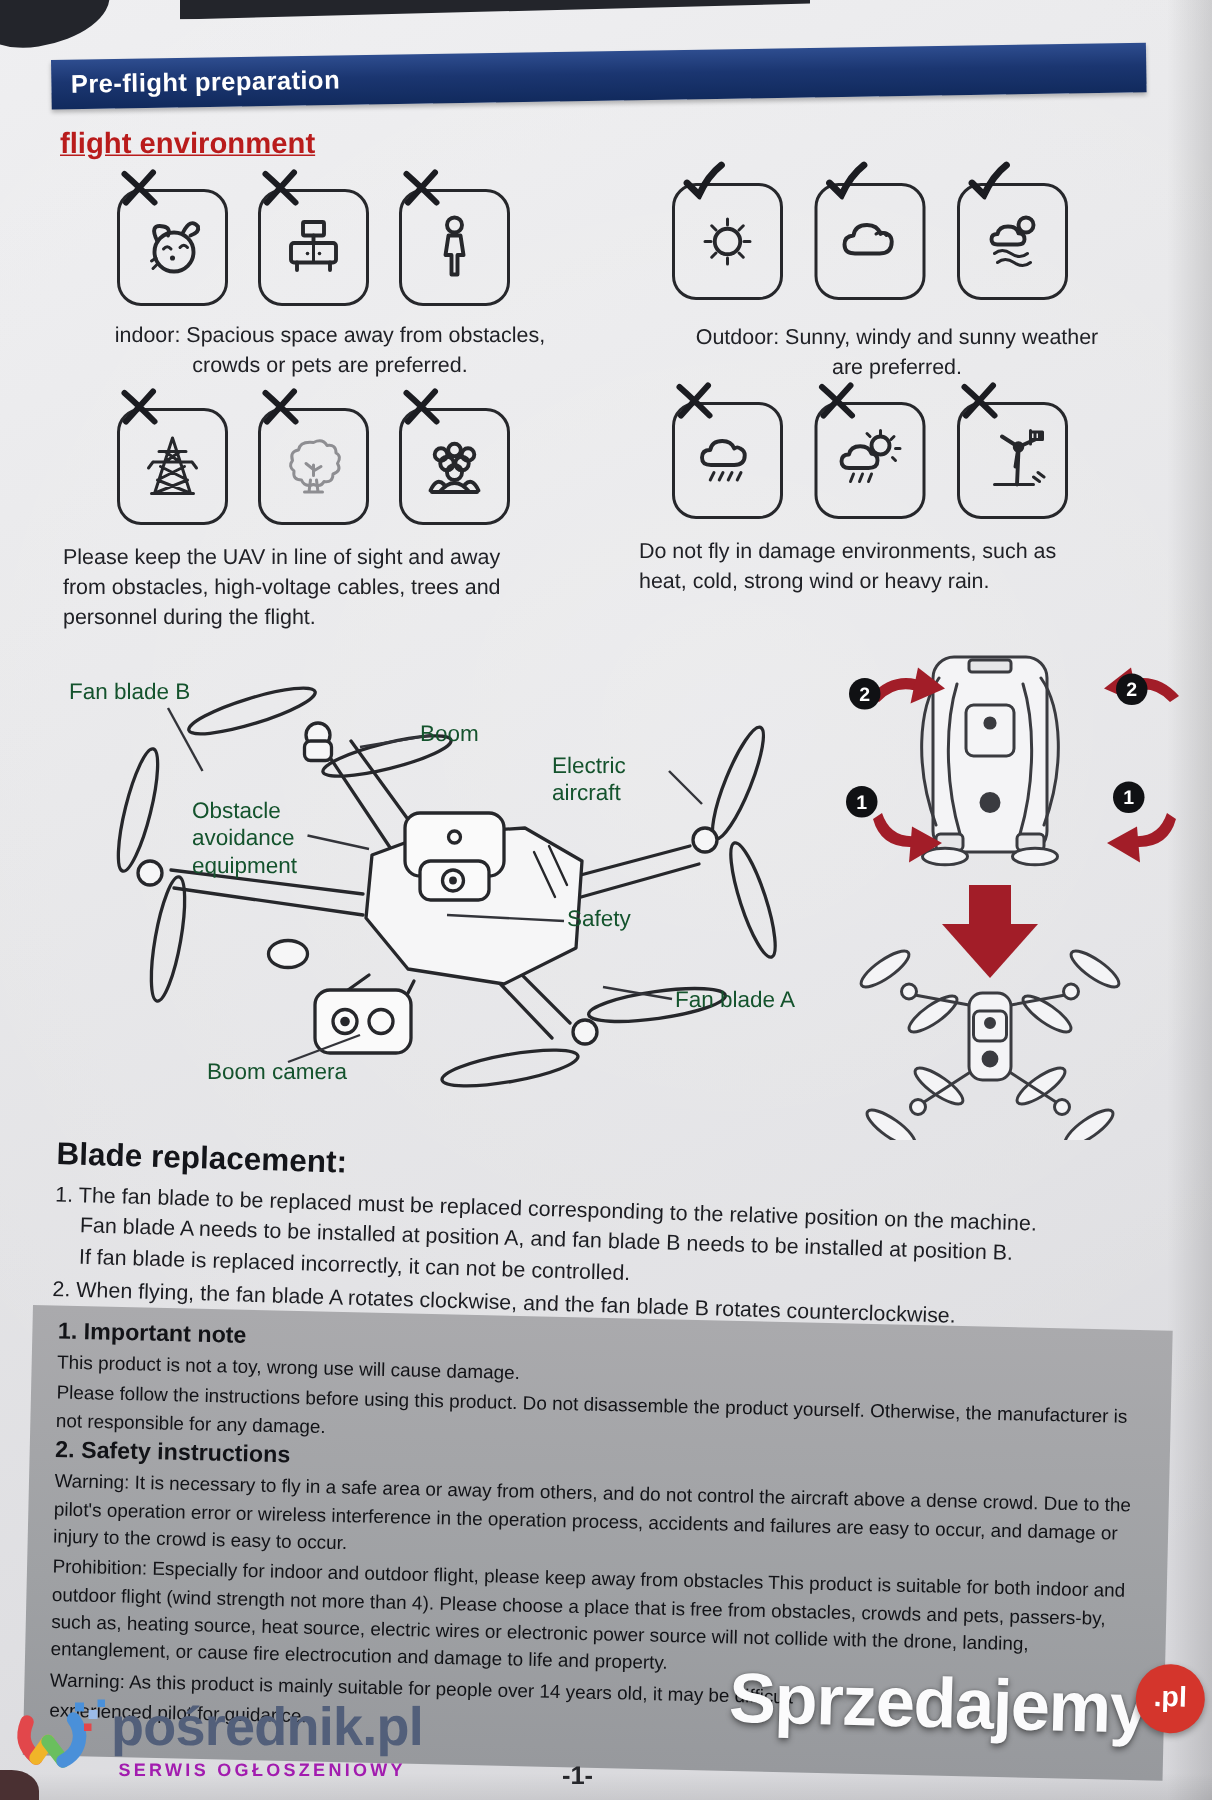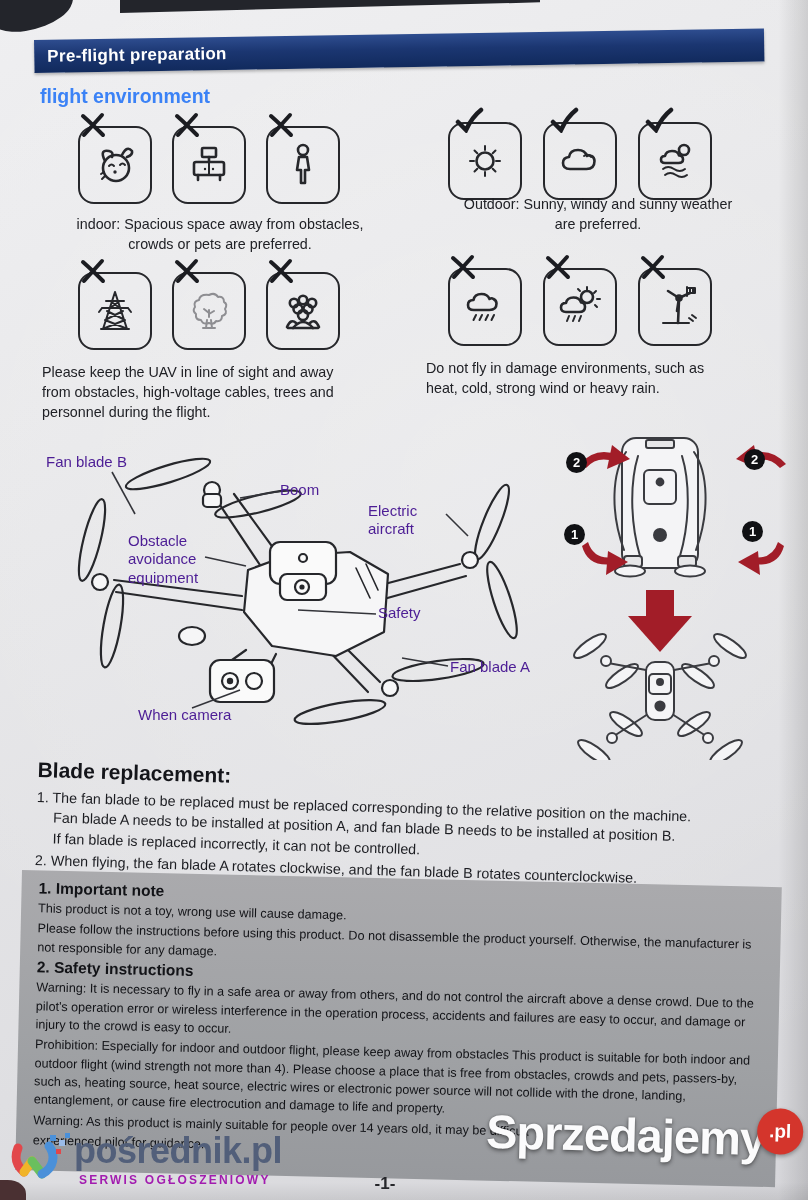--- a/index.html
+++ b/index.html
@@ -23,39 +23,39 @@
     background:linear-gradient(to bottom,rgba(0,0,0,0),rgba(0,0,0,0.08));}
   .corner-blob-bl{left:0;bottom:0;width:26px;height:20px;background:#4a3032;border-radius:0 70% 0 0;}
 
   
   .header-bar{left:34px;top:40px;width:730px;height:33px;
     background:linear-gradient(180deg,#2e4d8f 0%,#1b3671 45%,#112a5d 100%);
     transform:rotate(-0.9deg);transform-origin:left top;
     display:flex;align-items:center;box-shadow:0 2px 3px rgba(0,0,0,0.25);}
   .header-bar span{color:#fff;font-size:17px;font-weight:bold;letter-spacing:.3px;padding-left:13px;}
 
-  .section-title{left:40px;top:85px;font-size:19.5px;font-weight:600;color:#3b82f6;}
+  .section-title{left:40px;top:85px;font-size:19.5px;font-weight:600;color:#b91c1c;text-decoration:underline;}
 
   
   .icon-box{position:absolute;width:70px;height:74px;border:2.6px solid #26272b;border-radius:16px;
     display:flex;align-items:center;justify-content:center;}
   .mark{position:absolute;pointer-events:none;}
   .mark svg{display:block;}
   .caption{position:absolute;font-size:14.3px;line-height:1.4;color:#202126;white-space:pre-line;}
   .caption.center{text-align:center;}
   svg.ic{width:48px;height:48px;}
   svg.ic *{stroke:#26272b;fill:none;stroke-width:2.6;stroke-linecap:round;stroke-linejoin:round;}
   svg.ic .fill{fill:#26272b;stroke:none;}
   svg.ic .thin{stroke-width:2;}
   svg.ic.gray *{stroke:#8e8e92;}
   svg.marksvg *{stroke:#1b1c21;fill:none;stroke-linecap:round;}
 
   
   .drone-svg{left:40px;top:428px;width:520px;height:335px;}
-  .drone-label{position:absolute;font-size:15px;color:#4c1d95;line-height:1.22;}
+  .drone-label{position:absolute;font-size:15px;color:#14532d;line-height:1.22;}
   .fold-svg{left:560px;top:430px;width:246px;height:330px;}
   .badge{position:absolute;width:21px;height:21px;border-radius:50%;background:#101114;color:#fff;
     font-size:13px;font-weight:bold;display:flex;align-items:center;justify-content:center;}
 
   
   .blade-block{left:38px;top:758px;width:752px;transform:rotate(1.7deg);transform-origin:left top;}
   .blade-title{font-size:21px;font-weight:bold;color:#14151a;margin:0 0 5px 0;}
   .blade-item{font-size:14.3px;line-height:1.42;color:#1c1d22;white-space:pre-line;
     padding-left:17px;text-indent:-17px;margin-bottom:2px;}
 
@@ -167,21 +167,21 @@
       <svg class="marksvg" width="30" height="26" viewBox="0 0 30 26">
           <path d="M4,15 Q9,20 12,23 Q18,10 27,3" stroke-width="4.5"></path>
         </svg>
       </span>
     <svg class="ic" viewBox="0 0 48 48">
       <circle cx="33" cy="13" r="5"></circle>
       <path d="M14,26 q-4,0 -4,-3.5 q0,-3.5 4,-3.5 q1,-5 7,-5 q6,0 7,4.5 q4,0 4,4 q0,3.5 -4.5,3.5 z"></path>
       <path class="thin" d="M12,32 q5,-4 11,0 t11,0 M14,38 q5,-4 11,0 t11,0"></path>
     </svg>
   </div>
-  <div class="caption center" style="left:424px;top:194px;width:348px">Outdoor: Sunny, windy and sunny weather
+  <div class="caption center" style="left:424px;top:215px;width:348px">Outdoor: Sunny, windy and sunny weather
 are preferred.</div>
 
   <div class="icon-box" style="left:78px;top:272px">
     <span class="mark" style="left:0;top:-16px">
       <svg class="marksvg" width="26" height="26" viewBox="0 0 26 26">
           <path d="M3,4 Q12,12 23,23 M22,3 Q13,13 4,23" stroke-width="4"></path>
         </svg>
       </span>
     <svg class="ic" viewBox="0 0 48 48">
       <path class="thin" d="M24,5 L12,42 M24,5 L36,42 M15,14 h18 M11,21 h26 M19,14 L29,21 M29,14 L19,21 M16,24 L32,32 M32,24 L16,32 M14,33 L34,41 M34,33 L14,41 M10,42 h28 M11,21 l-3,4 M37,21 l3,4"></path>
@@ -301,21 +301,21 @@
       <path d="M408,238 L362,230"></path>
       <path d="M152,280 L200,262"></path>
     </g>
   </svg>
   <div class="abs drone-label" style="left:46px;top:453px">Fan blade B</div>
   <div class="abs drone-label" style="left:280px;top:481px">Boom</div>
   <div class="abs drone-label" style="left:368px;top:502px;width:84px">Electric aircraft</div>
   <div class="abs drone-label" style="left:128px;top:532px;width:100px">Obstacle avoidance equipment</div>
   <div class="abs drone-label" style="left:378px;top:604px">Safety</div>
   <div class="abs drone-label" style="left:450px;top:658px">Fan blade A</div>
-  <div class="abs drone-label" style="left:138px;top:706px">When camera</div>
+  <div class="abs drone-label" style="left:138px;top:706px">Boom camera</div>
 
   <svg class="abs fold-svg" viewBox="0 0 246 330">
     <g stroke="#3a3b40" stroke-width="2" fill="#f4f4f6" stroke-linecap="round" stroke-linejoin="round">
       <rect x="62" y="8" width="76" height="130" rx="14"></rect>
       <rect x="86" y="10" width="28" height="8" rx="2" fill="#e6e6e8"></rect>
       <path d="M66,22 C52,42 50,82 64,120" fill="none"></path>
       <path d="M134,22 C148,42 150,82 136,120" fill="none"></path>
       <path d="M78,26 C70,52 70,92 80,126" fill="none"></path>
       <path d="M122,26 C130,52 130,92 120,126" fill="none"></path>
       <rect x="84" y="40" width="32" height="34" rx="5"></rect>

